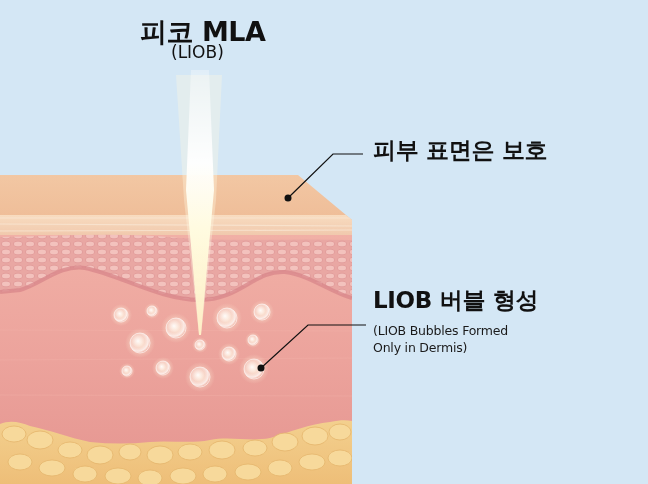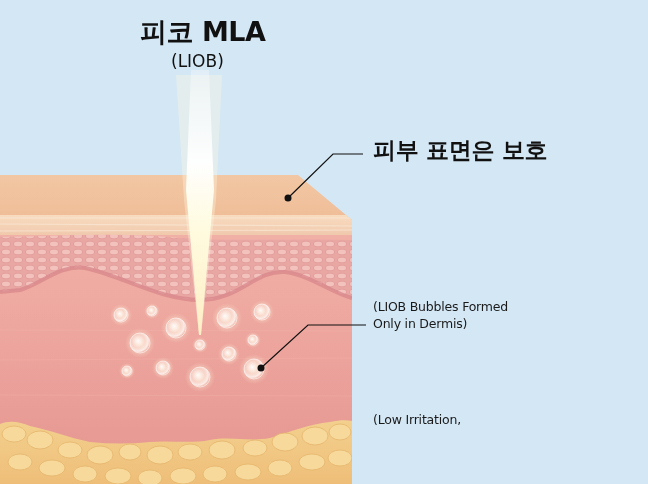--- a/index.html
+++ b/index.html
@@ -174,26 +174,26 @@
   </g>
   <circle cx="288" cy="198" r="3.5" fill="#111"></circle>
 
   <g stroke="#111" stroke-width="1.2" fill="none">
     <polyline points="261,368 308,325 366,325"></polyline>
   </g>
   <circle cx="261" cy="368" r="3.5" fill="#111"></circle>
 </svg>
 
 <div class="label title-main" style="left:140px; top:14px;">피코 MLA</div>
-<div class="label title-sub" style="left:171px; top:51px;">(LIOB)</div>
+<div class="label title-sub" style="left:171px; top:42px;">(LIOB)</div>
 
 <div class="label" style="left:373px; top:138px;">
   <div class="lbl-ko">피부 표면은 보호</div>
 </div>
 
 <div class="label" style="left:373px; top:288px;">
+  <div class="lbl-ko">LIOB 버블 형성</div>
   <div class="lbl-en" style="margin-top:10px;">(LIOB Bubbles Formed</div>
   <div class="lbl-en">Only in Dermis)</div>
 </div>
 
 <div class="label" style="left:373px; top:408px;">
-  <div class="lbl-en" style="margin-top:3px;">(Low Irritation,</div>
 </div>
 
 </body></html>

